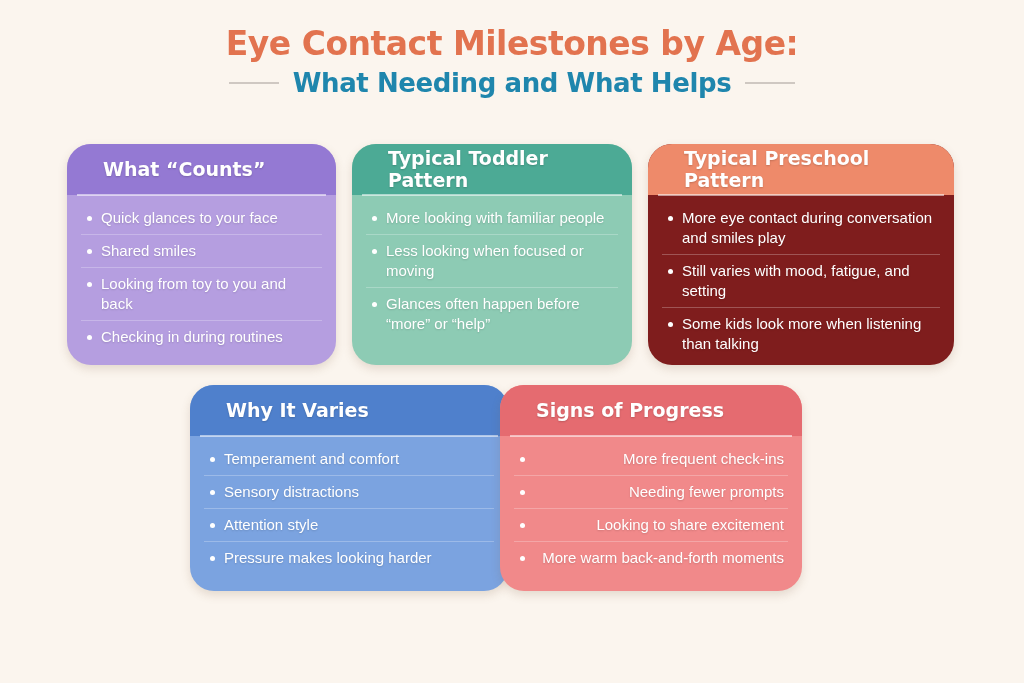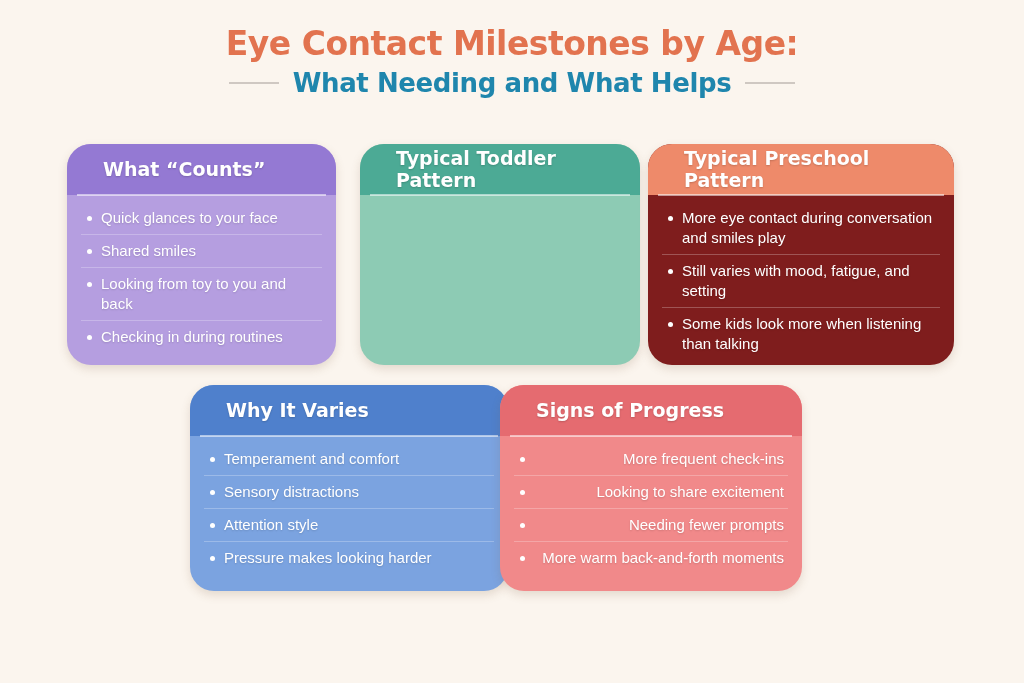--- a/index.html
+++ b/index.html
@@ -51,21 +51,21 @@
       text-shadow: 0 1px 2px rgba(0,0,0,0.15);
     }
     ul.items li:last-child { border-bottom: none; }
     ul.items li::before {
       content: ""; position: absolute; left: 6px; top: 14px;
       width: 5px; height: 5px; border-radius: 50%; background: #fff;
     }
 
     #card-counts { left: 67px; top: 144px; width: 269px; height: 221px; background: #b59ee0; }
     #card-counts .card-head-bg { background: #9479d3; }
-    #card-toddler { left: 352px; top: 144px; width: 280px; height: 221px; background: #8dcbb4; margin-left: 8px; }
+    #card-toddler { left: 352px; top: 144px; width: 280px; height: 221px; background: #8dcbb4; }
     #card-toddler .card-head-bg { background: #4caa95; }
     #card-preschool { left: 648px; top: 144px; width: 306px; height: 221px; background: #7f1d1d; }
     #card-preschool .card-head-bg { background: #ee8a6a; }
     #card-varies { left: 190px; top: 385px; width: 318px; height: 206px; background: #7ba3e0; }
     #card-varies .card-head-bg { background: #4f80cc; }
     #card-progress { left: 500px; top: 385px; width: 302px; height: 206px; background: #f1898a; text-align: right; }
     #card-progress .card-head-bg { background: #e56b70; }
   </style>
 </head>
 <body>
@@ -84,20 +84,25 @@
     <li>Quick glances to your face</li>
     <li>Shared smiles</li>
     <li>Looking from toy to you and back</li>
     <li>Checking in during routines</li>
   </ul>
 </div>
 
 <div class="card" id="card-toddler">
   <div class="card-head-bg"></div>
   <div class="card-head">Typical Toddler Pattern</div>
+  <ul class="items">
+    <li>More looking with familiar people</li>
+    <li>Less looking when focused or moving</li>
+    <li>Glances often happen before “more” or “help”</li>
+  </ul>
 </div>
 
 <div class="card" id="card-preschool">
   <div class="card-head-bg"></div>
   <div class="card-head">Typical Preschool Pattern</div>
   <ul class="items">
     <li>More eye contact during conversation and smiles play</li>
     <li>Still varies with mood, fatigue, and setting</li>
     <li>Some kids look more when listening than talking</li>
   </ul>
@@ -112,17 +117,17 @@
     <li>Attention style</li>
     <li>Pressure makes looking harder</li>
   </ul>
 </div>
 
 <div class="card" id="card-progress">
   <div class="card-head-bg"></div>
   <div class="card-head">Signs of Progress</div>
   <ul class="items">
     <li>More frequent check-ins</li>
+    <li>Needing fewer prompts</li>
     <li>Looking to share excitement</li>
-    <li>Needing fewer prompts</li>
     <li>More warm back-and-forth moments</li>
   </ul>
 </div>
 
 </body></html>

